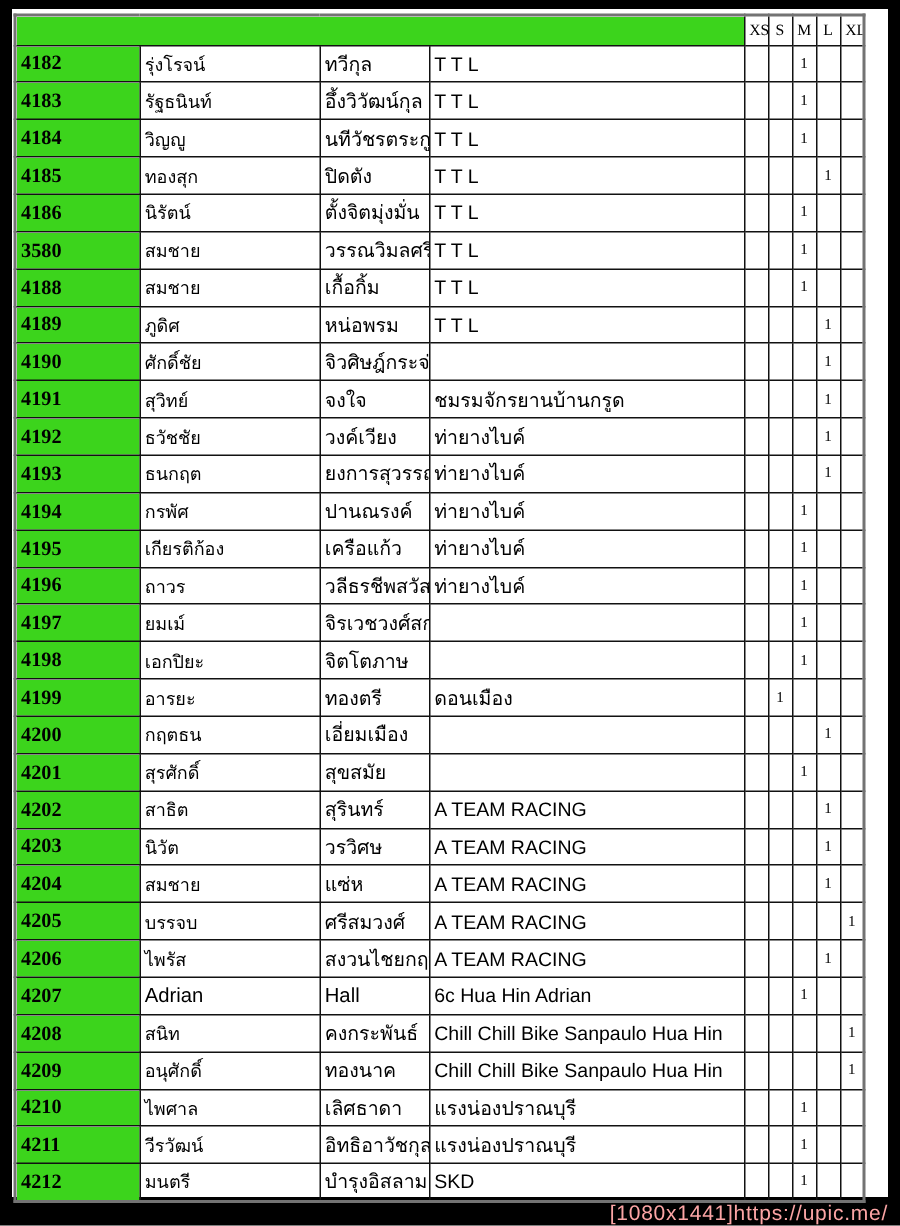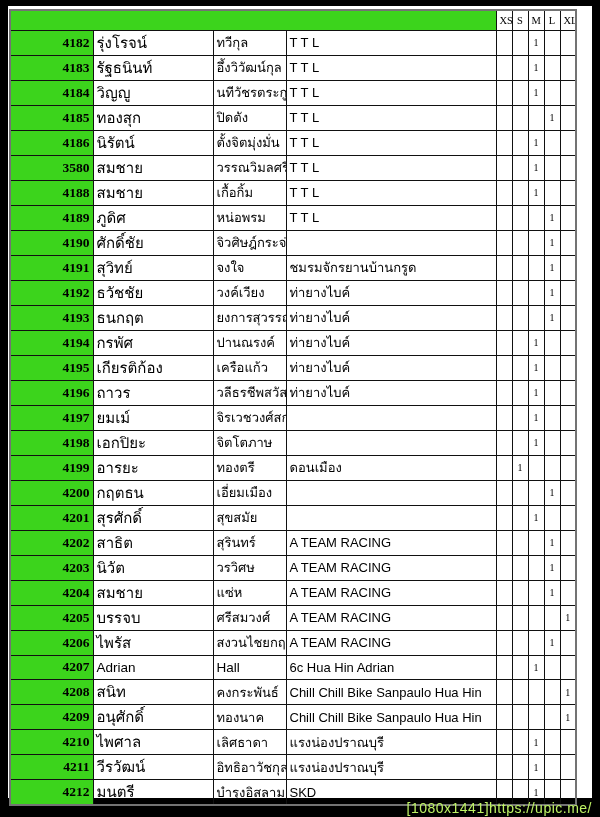--- a/index.html
+++ b/index.html
@@ -24,44 +24,44 @@
   }
   tr.hdr{height:20px;}
   tr.row{height:24.87px;}
   .green{background:var(--green,#3CD41C);}
   th.size-h{
     background:#fff;font-family:"Liberation Serif","DejaVu Serif",serif;
     font-size:10.5px;font-weight:normal;text-align:center;padding:0;
   }
   td.id-cell{
     font-family:"Liberation Serif","DejaVu Serif",serif;
-    font-weight:bold;font-size:13.5px;text-align:right;
+    font-weight:bold;font-size:13.5px;text-align:left;
   }
   td.first-name-cell{
     font-family:Liberation Serif, serif;
-    font-size:15px;text-align:left;padding-left:6px;border-right:none;
+    font-size:12px;text-align:left;padding-left:6px;border-right:none;
   }
   td.last-name-cell{
     font-family:"DejaVu Serif","Liberation Serif",serif;
     font-size:13px;text-align:left;border-left:none;
   }
   td.first-name-cell.latin,td.last-name-cell.latin{
     font-family:"Liberation Sans","DejaVu Sans",sans-serif;font-size:13.5px;
   }
   td.team-cell{
     font-family:"Liberation Sans","DejaVu Sans",sans-serif;
     font-size:13px;text-align:left;padding-left:5px;
   }
   td.size-cell{
     font-family:"Liberation Serif","DejaVu Serif",serif;
     font-size:10px;text-align:center;padding:0;
   }
   .watermark{
     position:absolute;right:8px;bottom:1px;
-    color:#bef264;font-size:14px;letter-spacing:0.5px;
+    color:#fca5a5;font-size:14px;letter-spacing:0.5px;
     font-family:"Liberation Sans","DejaVu Sans",sans-serif;
     margin-top:19px;
   }
   col.c-id{width:83px;}
   col.c-first{width:120px;}
   col.c-last{width:73px;}
   col.c-team{width:210px;}
   col.c-size{width:16px;}
 </style>
 </head>

